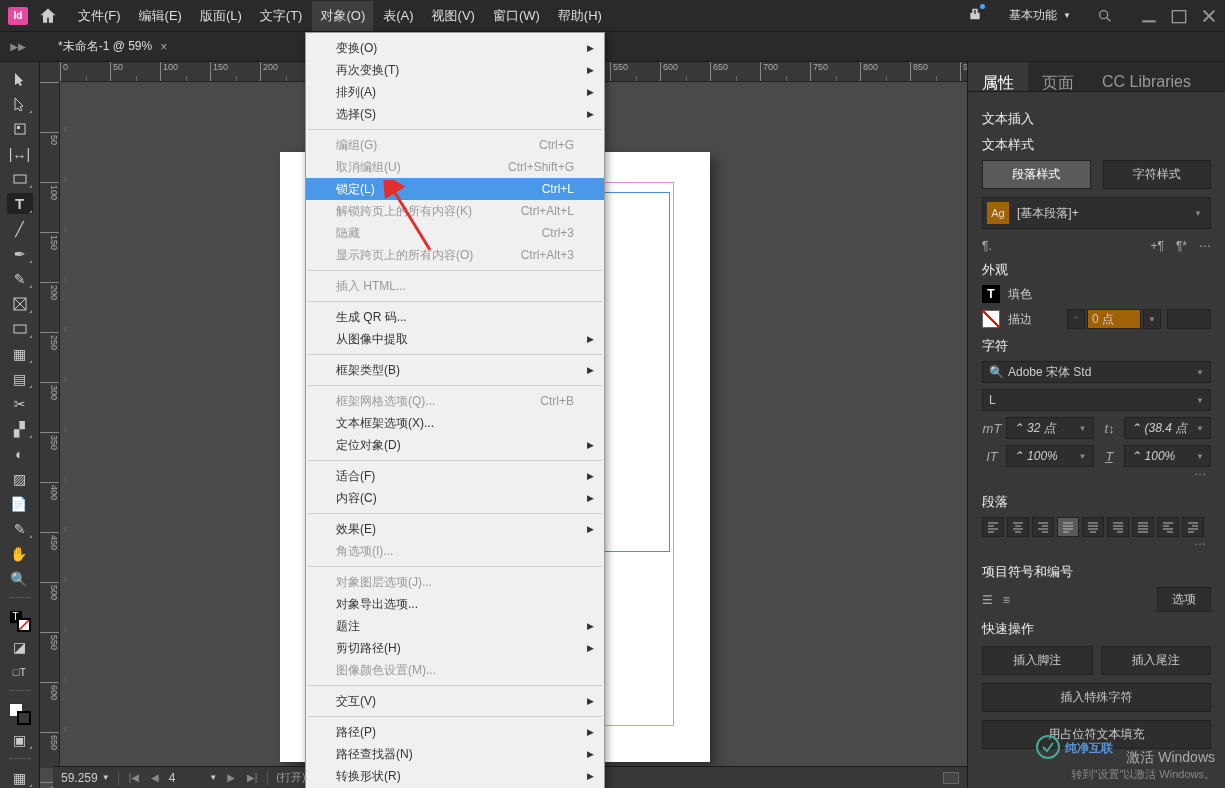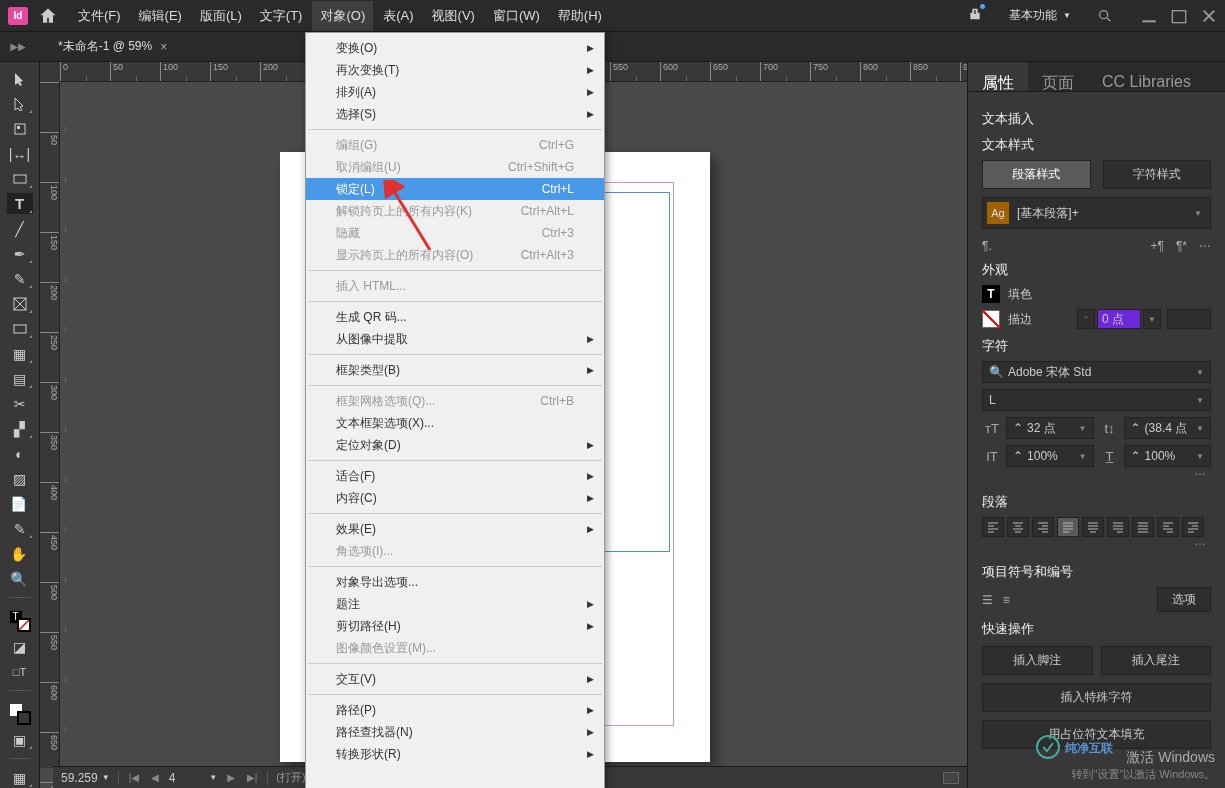--- a/index.html
+++ b/index.html
@@ -71,26 +71,26 @@
 .style-box { display:flex; align-items:center; background:#2e2e2e; border:1px solid #222; padding:4px; gap:8px; }
 .style-ag { width:22px; height:22px; background:#a16207; color:#ddd; display:flex; align-items:center; justify-content:center; font-size:11px; }
 .style-arrow { margin-left:auto; color:#888; font-size:8px; padding:0 4px; }
 .mini-icons { display:flex; justify-content:space-between; margin-top:10px; color:#aaa; }
 .appearance-row { display:flex; align-items:center; gap:8px; margin:6px 0; color:#ccc; }
 .sw-box { width:18px; height:18px; }
 .sw-T { background:#000; color:#fff; display:flex; align-items:center; justify-content:center; font-weight:bold; }
 .sw-none { background:#fff; position:relative; border:1px solid #666; }
 .sw-none::after { content:""; position:absolute; top:-1px; left:-1px; right:-1px; bottom:-1px; background:linear-gradient(to top right, transparent 45%, red 45%, red 55%, transparent 55%); }
 .stroke-ctrl { display:flex; align-items:center; gap:2px; margin-left:auto; }
-.num-input { width:44px; height:20px; background:#6d28d9; border:1px solid #222; color:#ccc; padding:0 4px; display:flex; align-items:center; }
+.num-input { width:54px; height:20px; background:#a16207; border:1px solid #222; color:#ccc; padding:0 4px; display:flex; align-items:center; }
 .dd-btn { width:18px; height:20px; background:#2e2e2e; border:1px solid #222; color:#888; display:flex; align-items:center; justify-content:center; font-size:8px; }
 .stroke-style { width:44px; height:20px; background:#2e2e2e; border:1px solid #222; margin-left:4px; }
 .field { flex:1; height:22px; background:#2e2e2e; border:1px solid #222; display:flex; align-items:center; padding:0 6px; color:#ccc; gap:4px; }
 .field .chev { margin-left:auto; font-size:8px; color:#888; }
-.char-grid { display:grid; grid-template-columns:1fr 1fr; gap:6px; margin-top:6px; }
+.char-grid { display:grid; grid-template-columns:1fr 1fr; gap:6px; margin-top:6px;font-style:italic; }
 .char-cell { display:flex; align-items:center; gap:4px; }
 .char-icon { width:20px; color:#aaa; font-size:13px; text-align:center; }
 .align-row { display:flex; gap:3px; margin-top:6px; }
 .align-btn { width:22px; height:20px; background:#2e2e2e; border:1px solid #222; display:flex; align-items:center; justify-content:center; }
 .align-btn.active { background:#5a5a5a; }
 .align-btn svg { width:12px; height:12px; fill:#bbb; }
 .btn { background:#2e2e2e; border:1px solid #222; color:#ccc; padding:5px 10px; text-align:center; }
 .btn-row { display:flex; gap:8px; margin-top:8px; }
 .btn-row .btn { flex:1; }
 .dots-btn { width:22px; height:18px; margin-left:auto; color:#888; text-align:center; }
@@ -531,20 +531,23 @@
     </div>
     <div class="dd-sep"></div>
     <div class="dd-item">
       <span>效果(E)</span>
       <span class="dd-arrow">▶</span>
     </div>
     <div class="dd-item disabled">
       <span>角选项(I)...</span>
     </div>
     <div class="dd-sep"></div>
+    <div class="dd-item disabled">
+      <span>对象图层选项(J)...</span>
+    </div>
     <div class="dd-item">
       <span>对象导出选项...</span>
     </div>
     <div class="dd-item">
       <span>题注</span>
       <span class="dd-arrow">▶</span>
     </div>
     <div class="dd-item">
       <span>剪切路径(H)</span>
       <span class="dd-arrow">▶</span>

